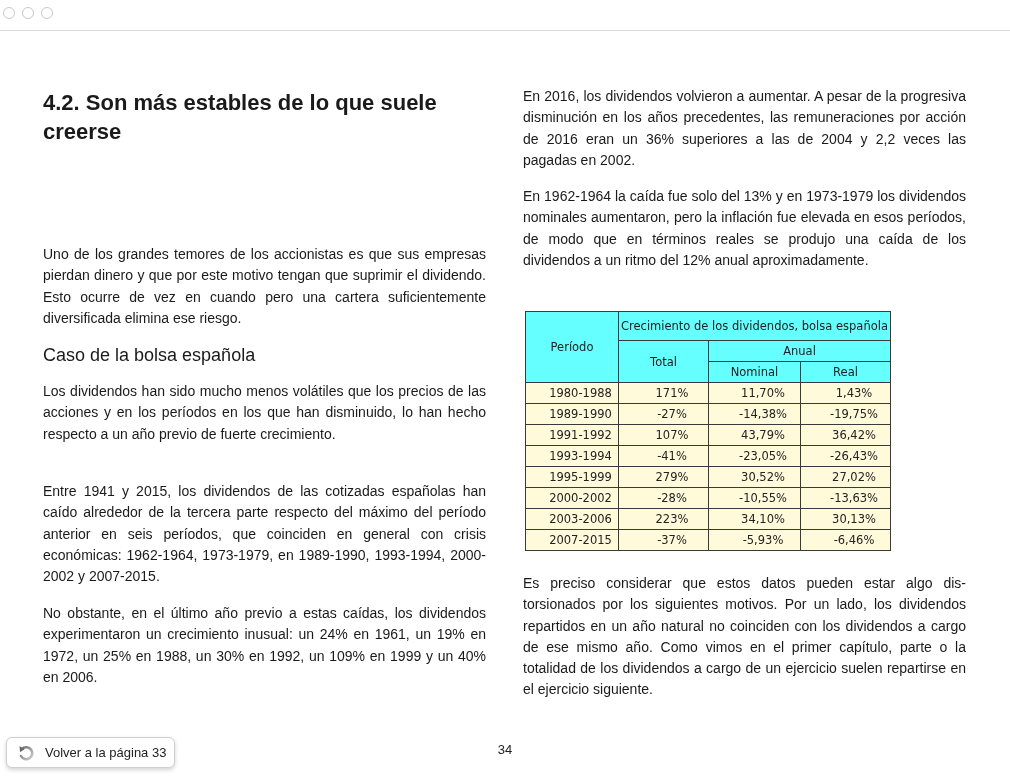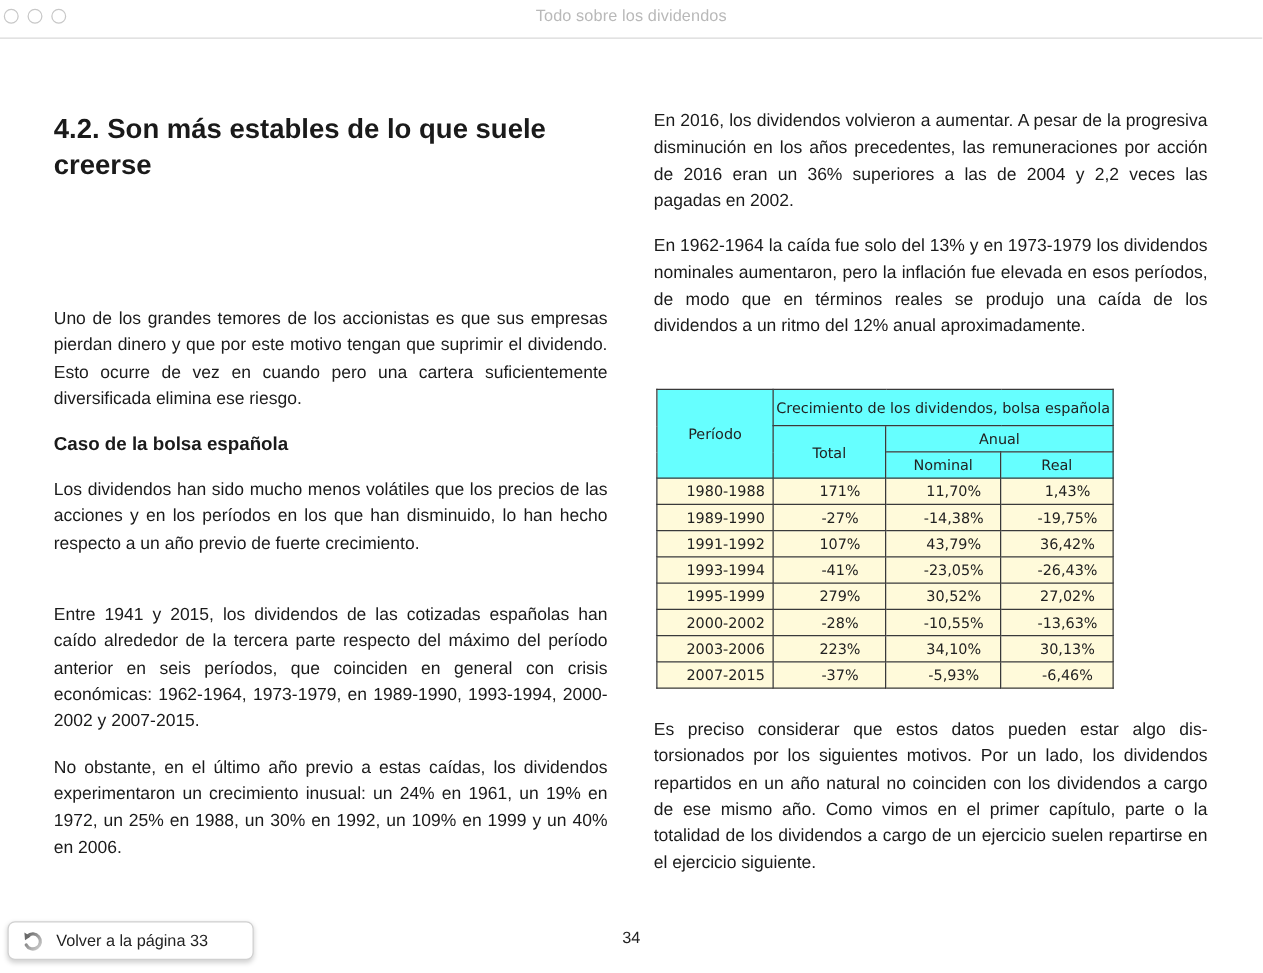--- a/index.html
+++ b/index.html
@@ -22,21 +22,21 @@
 
   h1.section-title {
     position: absolute; left: 43px; top: 88px; width: 443px;
     font-weight: bold; font-size: 22px; line-height: 29px; color: #1a1a1a;
   }
 
   p.body {
     font-size: 14px; line-height: 21.3px; text-align: justify;
     color: #1a1a1a; hyphens: manual;
   }
-  .subhead { font-weight: bold; font-size: 15px; line-height: 21px; }
+  .subhead { font-weight: normal; font-size: 18px; line-height: 21px; }
 
   .abs { position: absolute; }
 
   table.divtable {
     position: absolute; left: 525px; top: 311px;
     border-collapse: collapse; font-size: 11.5px;
     font-family: "DejaVu Sans", sans-serif;
     color: #222;
   }
   table.divtable td, table.divtable th {
@@ -45,38 +45,37 @@
   }
   table.divtable th { background: #66ffff; }
   table.divtable td { background: #fffada; padding-left: 17px; }
 
   .page-number {
     position: absolute; left: 480px; top: 742px; width: 50px; text-align: center;
     font-size: 13px; color: #222;
   }
 
   .back-button {
-    position: absolute; left: 6px; top: 737px; width: 197px; height: 31px;
+    position: absolute; left: 6px; top: 737px; width: 169px; height: 31px;
     background: #fff; border: 1px solid #d0d0d0; border-radius: 6px;
     box-shadow: 0 2px 4px rgba(0,0,0,0.18);
     display: flex; align-items: center; cursor: pointer;
   }
   .back-button .icon { width: 22px; height: 22px; margin-left: 8px; margin-right: 8px; display: flex; align-items: center; justify-content: center; }
   .back-button .label { font-size: 13px; color: #222; }
 </style>
 </head>
 <body>
 
 <div class="titlebar">
   <div class="traffic">
     <span></span>
     <span></span>
     <span></span>
   </div>
-  <div class="window-title">Todo sobre los dividendos</div>
 </div>
 
 <h1 class="section-title">4.2. Son más estables de lo que suele creerse</h1>
 
 <p class="body abs" style="left:43px; top:244px; width:443px;">Uno de los grandes temores de los accionistas es que sus empresas pierdan dinero y que por este motivo tengan que suprimir el dividendo. Esto ocurre de vez en cuando pero una cartera suficientemente diversificada  elimina ese riesgo.</p>
 
 <div class="subhead abs" style="left:43px; top:345px; width:443px;">Caso de la bolsa española</div>
 
 <p class="body abs" style="left:43px; top:381px; width:443px;">Los dividendos han sido mucho menos volátiles que los pre­cios de las acciones y en los períodos en los que han dismi­nuido, lo han hecho respecto a un año previo de fuerte creci­miento.</p>
 

